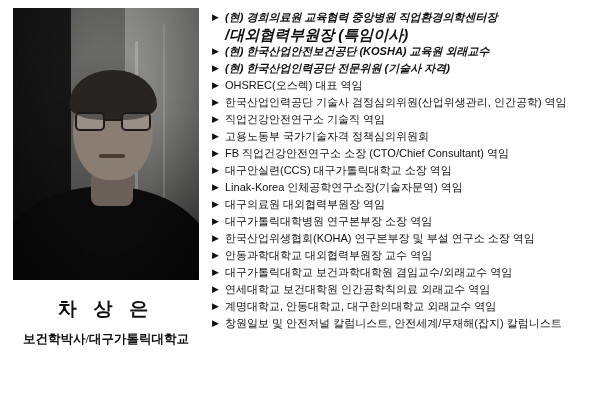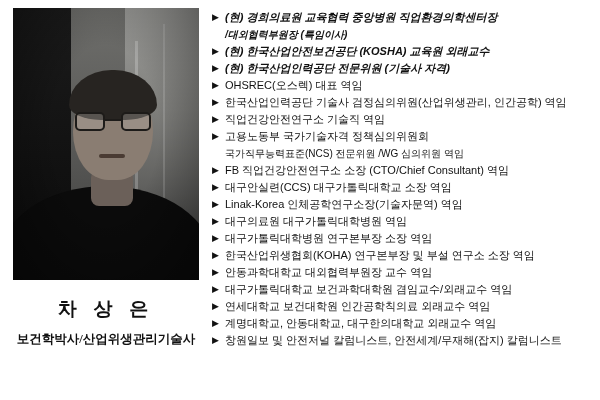--- a/index.html
+++ b/index.html
@@ -194,21 +194,21 @@
     white-space: pre-line;
   }
   .item.bold .item-text {
     font-weight: bold;
     font-style: italic;
   }
   .item.sub {
     margin-left: 13px;
   }
   .item.sub .item-text {
-    font-size: 10px;
+    font-size: 15px;
   }
 </style>
 </head>
 <body>
 
 <div class="slide">
 
   <div class="profile-col">
     <div class="portrait">
       <div class="bg-left"></div>
@@ -220,21 +220,21 @@
       <div class="hair"></div>
       <div class="glasses">
         <div class="lens l"></div>
         <div class="bridge"></div>
         <div class="lens r"></div>
       </div>
       <div class="mouth"></div>
       <div class="vignette"></div>
     </div>
     <div class="person-name">차 상 은</div>
-    <div class="person-title">보건학박사/산업위생관리기술사</div>
+    <div class="person-title">보건학박사/대구가톨릭대학교</div>
   </div>
 
   <div class="career-col">
     <ul class="career-list">
         <li class="item bold">
           <span class="bullet">▶</span>
           <span class="item-text">(현) 경희의료원 교육협력 중앙병원 직업환경의학센터장</span>
         </li>
         <li class="item bold sub">
           <span class="item-text">/대외협력부원장 (특임이사)</span>
@@ -256,38 +256,35 @@
           <span class="item-text">한국산업인력공단 기술사 검정심의위원(산업위생관리, 인간공학) 역임</span>
         </li>
         <li class="item">
           <span class="bullet">▶</span>
           <span class="item-text">직업건강안전연구소 기술직 역임</span>
         </li>
         <li class="item">
           <span class="bullet">▶</span>
           <span class="item-text">고용노동부 국가기술자격 정책심의위원회</span>
         </li>
-        <li class="item sub">
-          <span class="item-text">국가직무능력표준(NCS) 전문위원 /WG 심의위원 역임</span>
-        </li>
         <li class="item">
           <span class="bullet">▶</span>
           <span class="item-text">FB 직업건강안전연구소 소장 (CTO/Chief Consultant) 역임</span>
         </li>
         <li class="item">
           <span class="bullet">▶</span>
           <span class="item-text">대구안실련(CCS) 대구가톨릭대학교 소장 역임</span>
         </li>
         <li class="item">
           <span class="bullet">▶</span>
           <span class="item-text">Linak-Korea 인체공학연구소장(기술자문역) 역임</span>
         </li>
         <li class="item">
           <span class="bullet">▶</span>
-          <span class="item-text">대구의료원 대구가톨릭대학병원 역임</span>
+          <span class="item-text">대구의료원 대외협력부원장 역임</span>
         </li>
         <li class="item">
           <span class="bullet">▶</span>
           <span class="item-text">대구가톨릭대학병원 연구본부장 소장 역임</span>
         </li>
         <li class="item">
           <span class="bullet">▶</span>
           <span class="item-text">한국산업위생협회(KOHA) 연구본부장 및 부설 연구소 소장 역임</span>
         </li>
         <li class="item">

